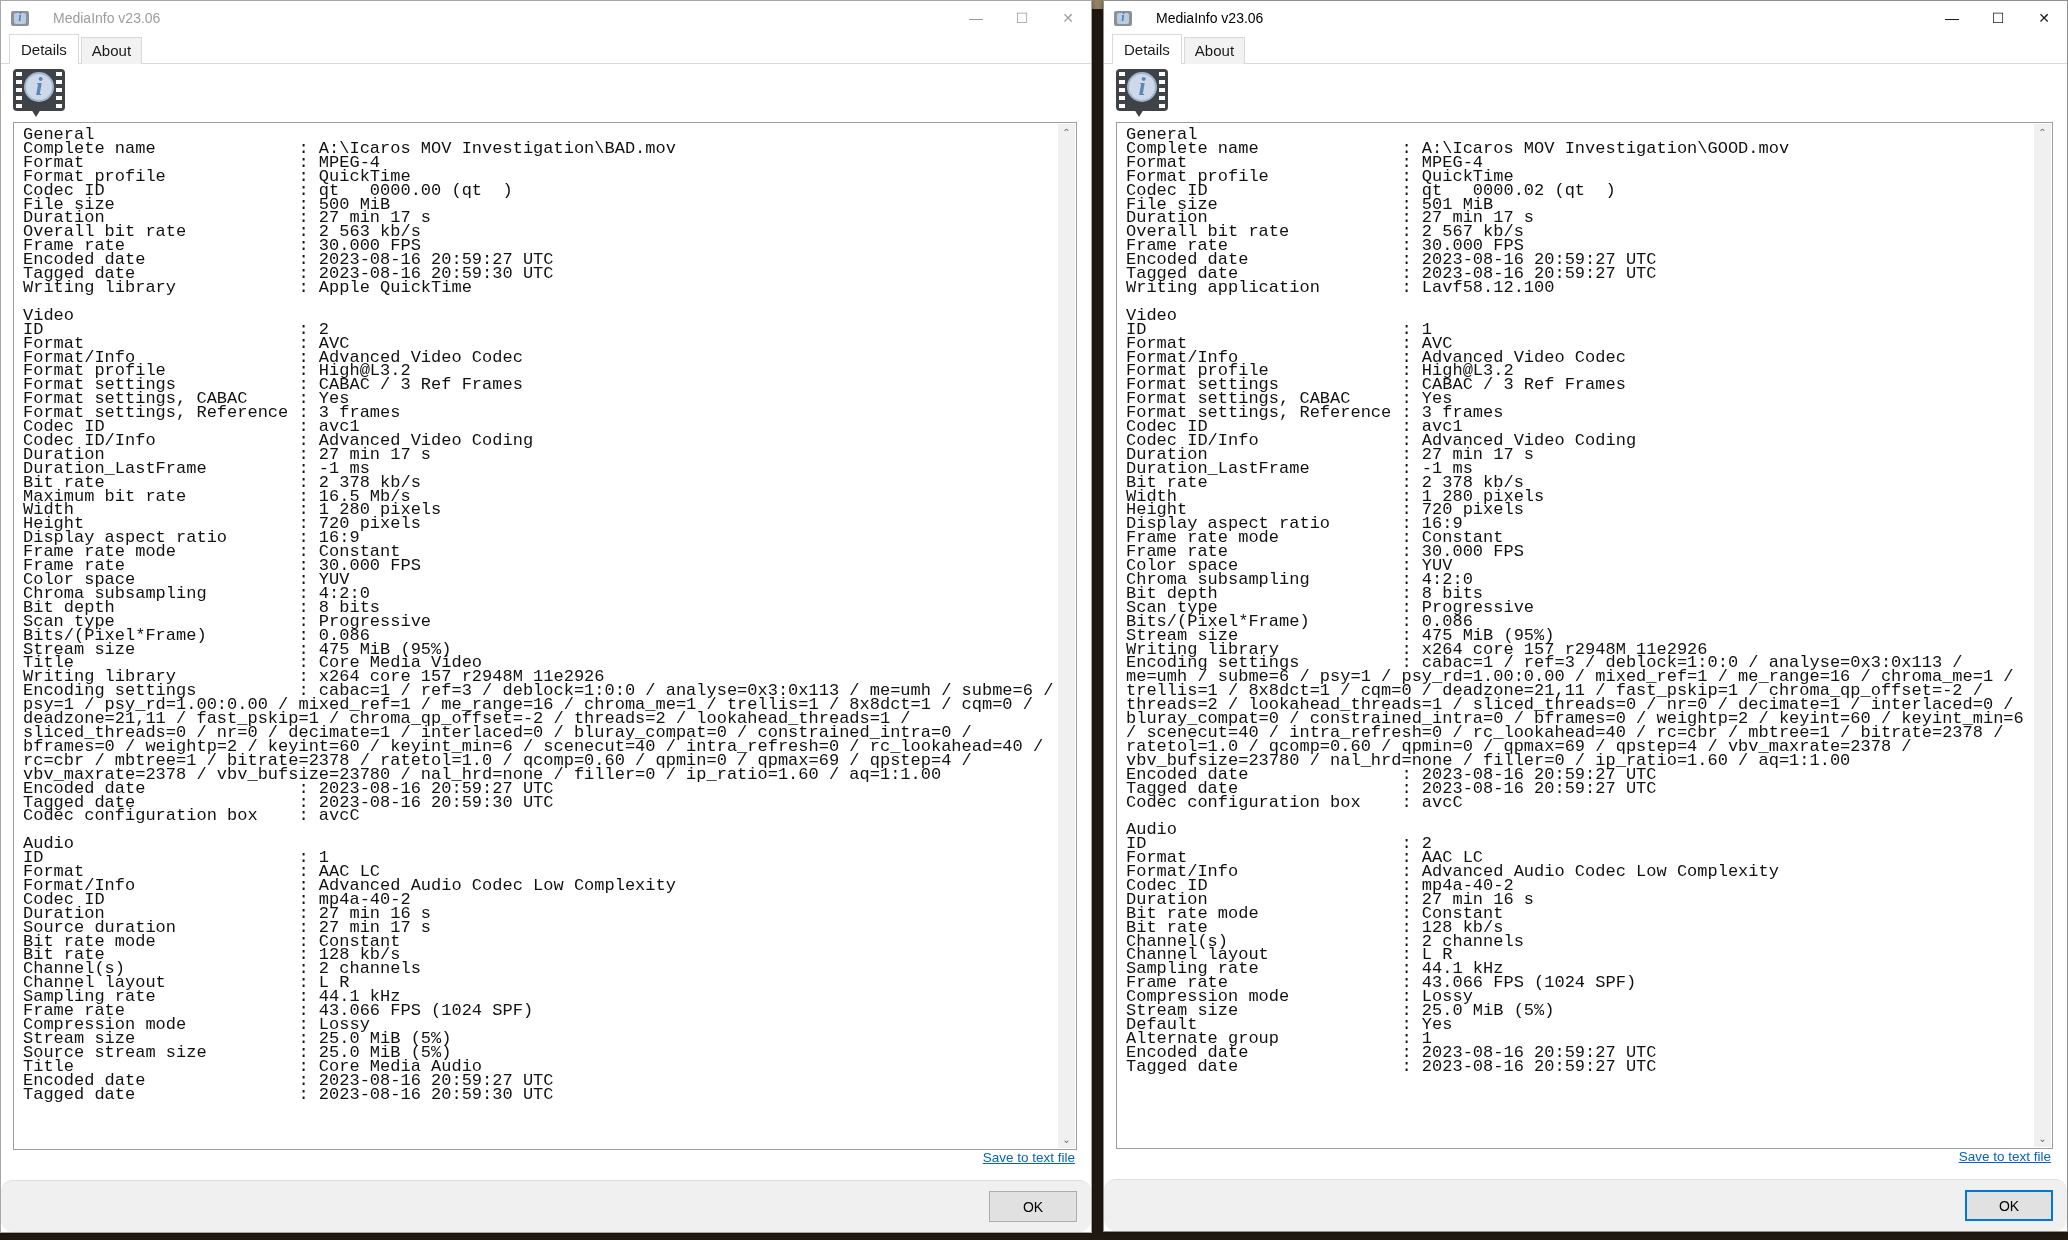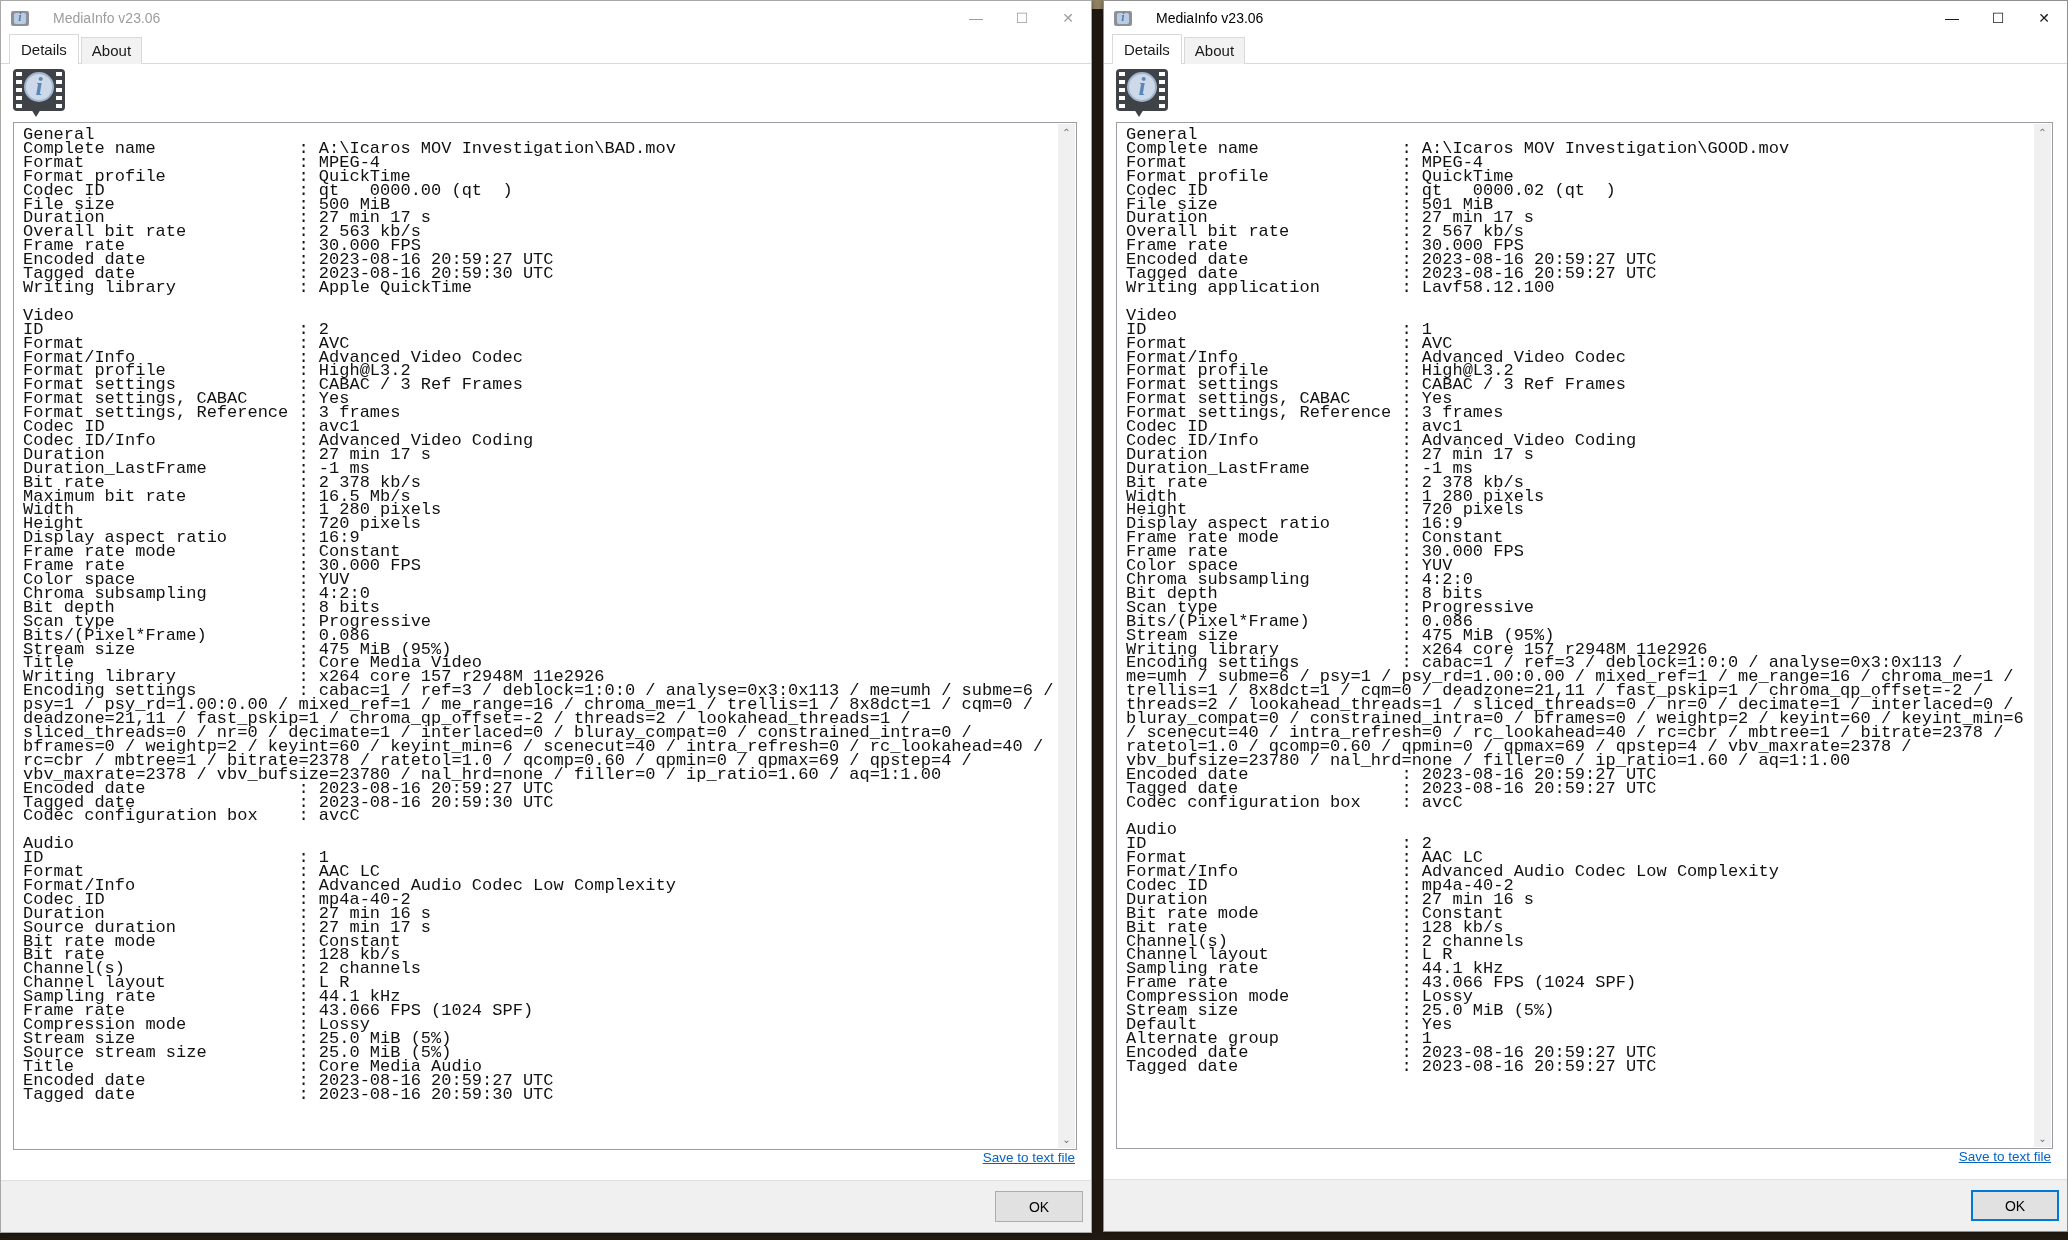--- a/index.html
+++ b/index.html
@@ -65,21 +65,21 @@
     white-space:pre-wrap; word-wrap:break-word;
     overflow:hidden;
   }
   .scrollbar { position:absolute; top:1px; right:1px; bottom:1px; width:17px; background:#f0f0f0; }
   .sb-arrow { position:absolute; left:0; width:17px; height:17px; color:#6d6d6d; font-size:10px; display:flex; align-items:center; justify-content:center; }
   .sb-up { top:0; } .sb-down { bottom:0; }
 
   
   .linkrow { height:30px; display:flex; justify-content:flex-end; padding:0 16px; flex:0 0 auto; }
   .savelink { font-size:13.5px; color:#0563c1; text-decoration:underline; cursor:pointer; }
-  .bottombar { height:52px; background:#f0f0f0; border-top:1px solid #dfdfdf; display:flex; align-items:center; justify-content:flex-end; padding:0 8px; flex:0 0 auto; }
+  .bottombar { height:52px; background:#f0f0f0; border-top:1px solid #dfdfdf; display:flex; align-items:center; justify-content:flex-end; padding:0 14px; flex:0 0 auto;border-radius:12px; }
   .ok-btn { width:88px; height:31px; background:#e1e1e1; border:1px solid #adadad; font-size:14px; font-family:"Liberation Sans", sans-serif; color:#000; }
   .ok-btn.focused { border:2px solid #0078d7; }
 </style>
 </head>
 <body>
 
 <div class="desktop-top-strip"></div>
 
 <div class="win inactive" id="win-bad">
   <div class="titlebar">

